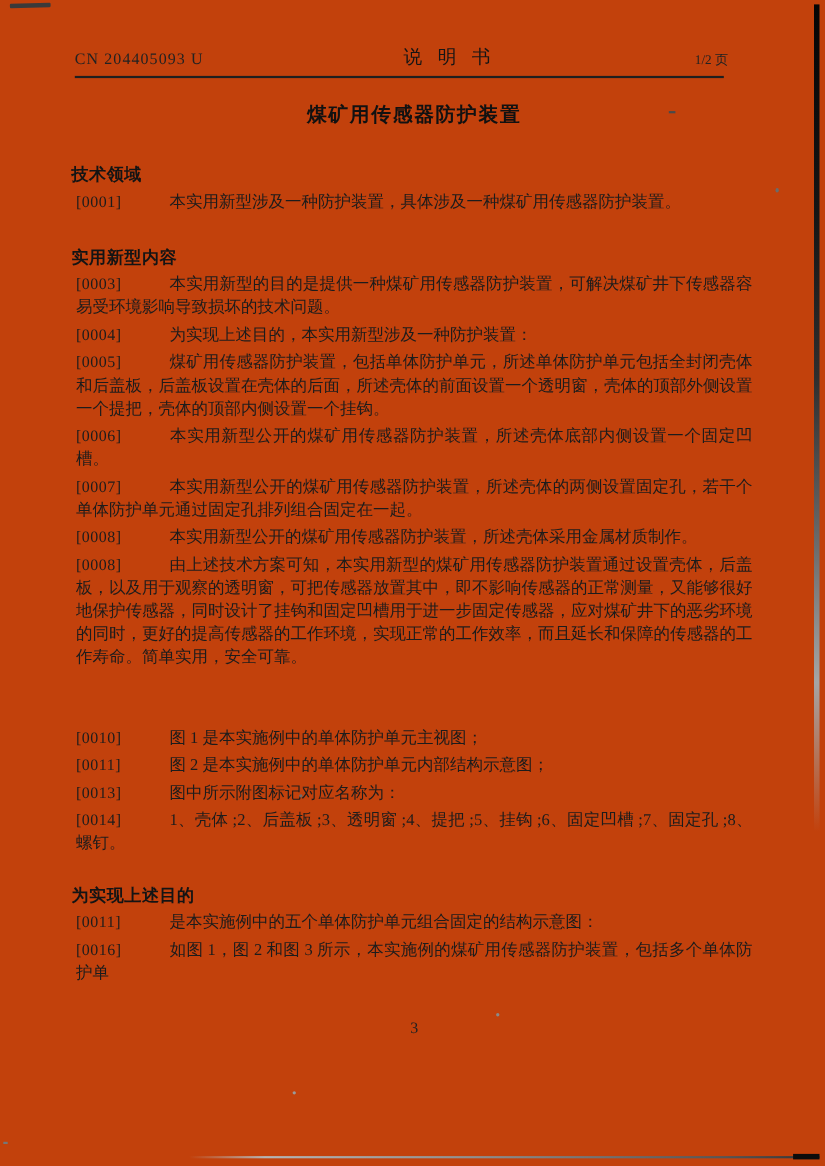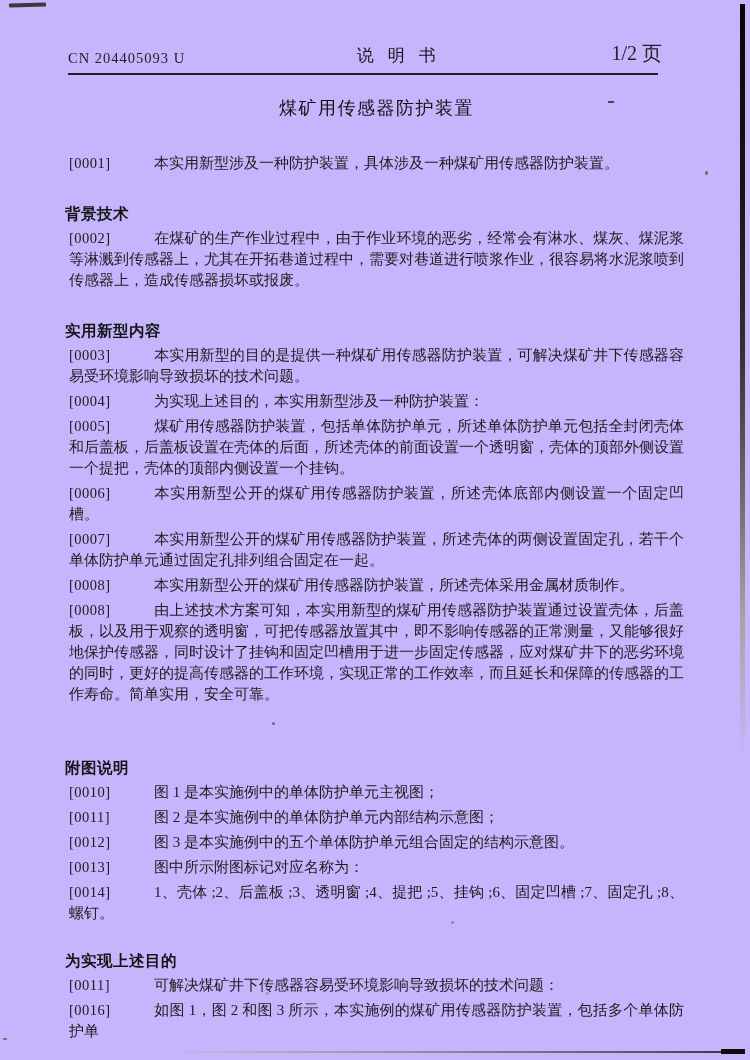--- a/index.html
+++ b/index.html
@@ -7,21 +7,21 @@
     padding: 0;
     width: 750px;
     height: 1060px;
     background: #f4f4f2;
     font-family: "Liberation Serif", "DejaVu Serif", serif;
   }
   .page {
     position: relative;
     width: 750px;
     height: 1060px;
-    background: #c4b5fd;
+    background: #c2410c;
     overflow: hidden;
     color: #1c1c1c;
     box-sizing: border-box;
   }
   
   .artifact { position: absolute; pointer-events: none; }
   .artifact-topleft {
     left: 9px; top: 3px; width: 37px; height: 4px;
     background: #3a3a3a; transform: rotate(-1.5deg); border-radius: 1px;
   }
@@ -64,37 +64,37 @@
     color: #222;
   }
   .doc-type {
     font-size: 17px;
     font-weight: normal;
     letter-spacing: 14px;
     text-indent: 14px;
     color: #151515;
   }
   .page-indicator {
-    font-size: 20px;
+    font-size: 12px;
     color: #222;
     position: relative;
     right: -4px;
   }
 
   
   .content {
     margin: 0 62px 0 65px;
     width: 623px;
   }
   h1.doc-title {
     margin: 21px 0 0 0;
     text-align: center;
     font-family: "Liberation Sans", "DejaVu Sans", sans-serif;
     font-size: 18px;
-    font-weight: normal;
+    font-weight: bold;
     letter-spacing: 1.5px;
     color: #111;
   }
   .section { margin-top: 29px; }
   .section.first { margin-top: 33px; }
   .section.figures { margin-top: 52px; }
   .section.impl { margin-top: 26px; }
   h2.section-heading {
     margin: 0;
     font-family: "Liberation Sans", "DejaVu Sans", sans-serif;
@@ -146,51 +146,46 @@
     <span class="doc-number">CN 204405093 U</span>
     <span class="doc-type">说明书</span>
     <span class="page-indicator">1/2 页</span>
   </div>
 
   <div class="content">
 
     <h1 class="doc-title">煤矿用传感器防护装置</h1>
 
     <div class="section first">
+      <h2 class="section-heading">技术领域</h2>
       <p class="para"><span class="pnum">[0001]</span><span>本实用新型涉及一种防护装置，具体涉及一种煤矿用传感器防护装置。</span></p>
     </div>
 
-    <div class="section">
-      <h2 class="section-heading">背景技术</h2>
-      <p class="para"><span class="pnum">[0002]</span><span>在煤矿的生产作业过程中，由于作业环境的恶劣，经常会有淋水、煤灰、煤泥浆等淋溅到传感器上，尤其在开拓巷道过程中，需要对巷道进行喷浆作业，很容易将水泥浆喷到传感器上，造成传感器损坏或报废。</span></p>
-    </div>
 
     <div class="section">
       <h2 class="section-heading">实用新型内容</h2>
       <p class="para"><span class="pnum">[0003]</span><span>本实用新型的目的是提供一种煤矿用传感器防护装置，可解决煤矿井下传感器容易受环境影响导致损坏的技术问题。</span></p>
       <p class="para"><span class="pnum">[0004]</span><span>为实现上述目的，本实用新型涉及一种防护装置：</span></p>
       <p class="para"><span class="pnum">[0005]</span><span>煤矿用传感器防护装置，包括单体防护单元，所述单体防护单元包括全封闭壳体和后盖板，后盖板设置在壳体的后面，所述壳体的前面设置一个透明窗，壳体的顶部外侧设置一个提把，壳体的顶部内侧设置一个挂钩。</span></p>
       <p class="para"><span class="pnum">[0006]</span><span>本实用新型公开的煤矿用传感器防护装置，所述壳体底部内侧设置一个固定凹槽。</span></p>
       <p class="para"><span class="pnum">[0007]</span><span>本实用新型公开的煤矿用传感器防护装置，所述壳体的两侧设置固定孔，若干个单体防护单元通过固定孔排列组合固定在一起。</span></p>
       <p class="para"><span class="pnum">[0008]</span><span>本实用新型公开的煤矿用传感器防护装置，所述壳体采用金属材质制作。</span></p>
       <p class="para"><span class="pnum">[0008]</span><span>由上述技术方案可知，本实用新型的煤矿用传感器防护装置通过设置壳体，后盖板，以及用于观察的透明窗，可把传感器放置其中，即不影响传感器的正常测量，又能够很好地保护传感器，同时设计了挂钩和固定凹槽用于进一步固定传感器，应对煤矿井下的恶劣环境的同时，更好的提高传感器的工作环境，实现正常的工作效率，而且延长和保障的传感器的工作寿命。简单实用，安全可靠。</span></p>
     </div>
 
     <div class="section figures">
-      <h2 class="section-heading">附图说明</h2>
       <p class="para"><span class="pnum">[0010]</span><span>图 1 是本实施例中的单体防护单元主视图；</span></p>
       <p class="para"><span class="pnum">[0011]</span><span>图 2 是本实施例中的单体防护单元内部结构示意图；</span></p>
-      <p class="para"><span class="pnum">[0012]</span><span>图 3 是本实施例中的五个单体防护单元组合固定的结构示意图。</span></p>
       <p class="para"><span class="pnum">[0013]</span><span>图中所示附图标记对应名称为：</span></p>
       <p class="para"><span class="pnum">[0014]</span><span>1、壳体 ;2、后盖板 ;3、透明窗 ;4、提把 ;5、挂钩 ;6、固定凹槽 ;7、固定孔 ;8、螺钉。</span></p>
     </div>
 
     <div class="section impl">
       <h2 class="section-heading">为实现上述目的</h2>
-      <p class="para"><span class="pnum">[0011]</span><span>可解决煤矿井下传感器容易受环境影响导致损坏的技术问题：</span></p>
+      <p class="para"><span class="pnum">[0011]</span><span>是本实施例中的五个单体防护单元组合固定的结构示意图：</span></p>
       <p class="para"><span class="pnum">[0016]</span><span>如图 1，图 2 和图 3 所示，本实施例的煤矿用传感器防护装置，包括多个单体防护单</span></p>
     </div>
 
     <div class="page-footer">
       <span>3</span>
     </div>
 
   </div>
 </div>
 

